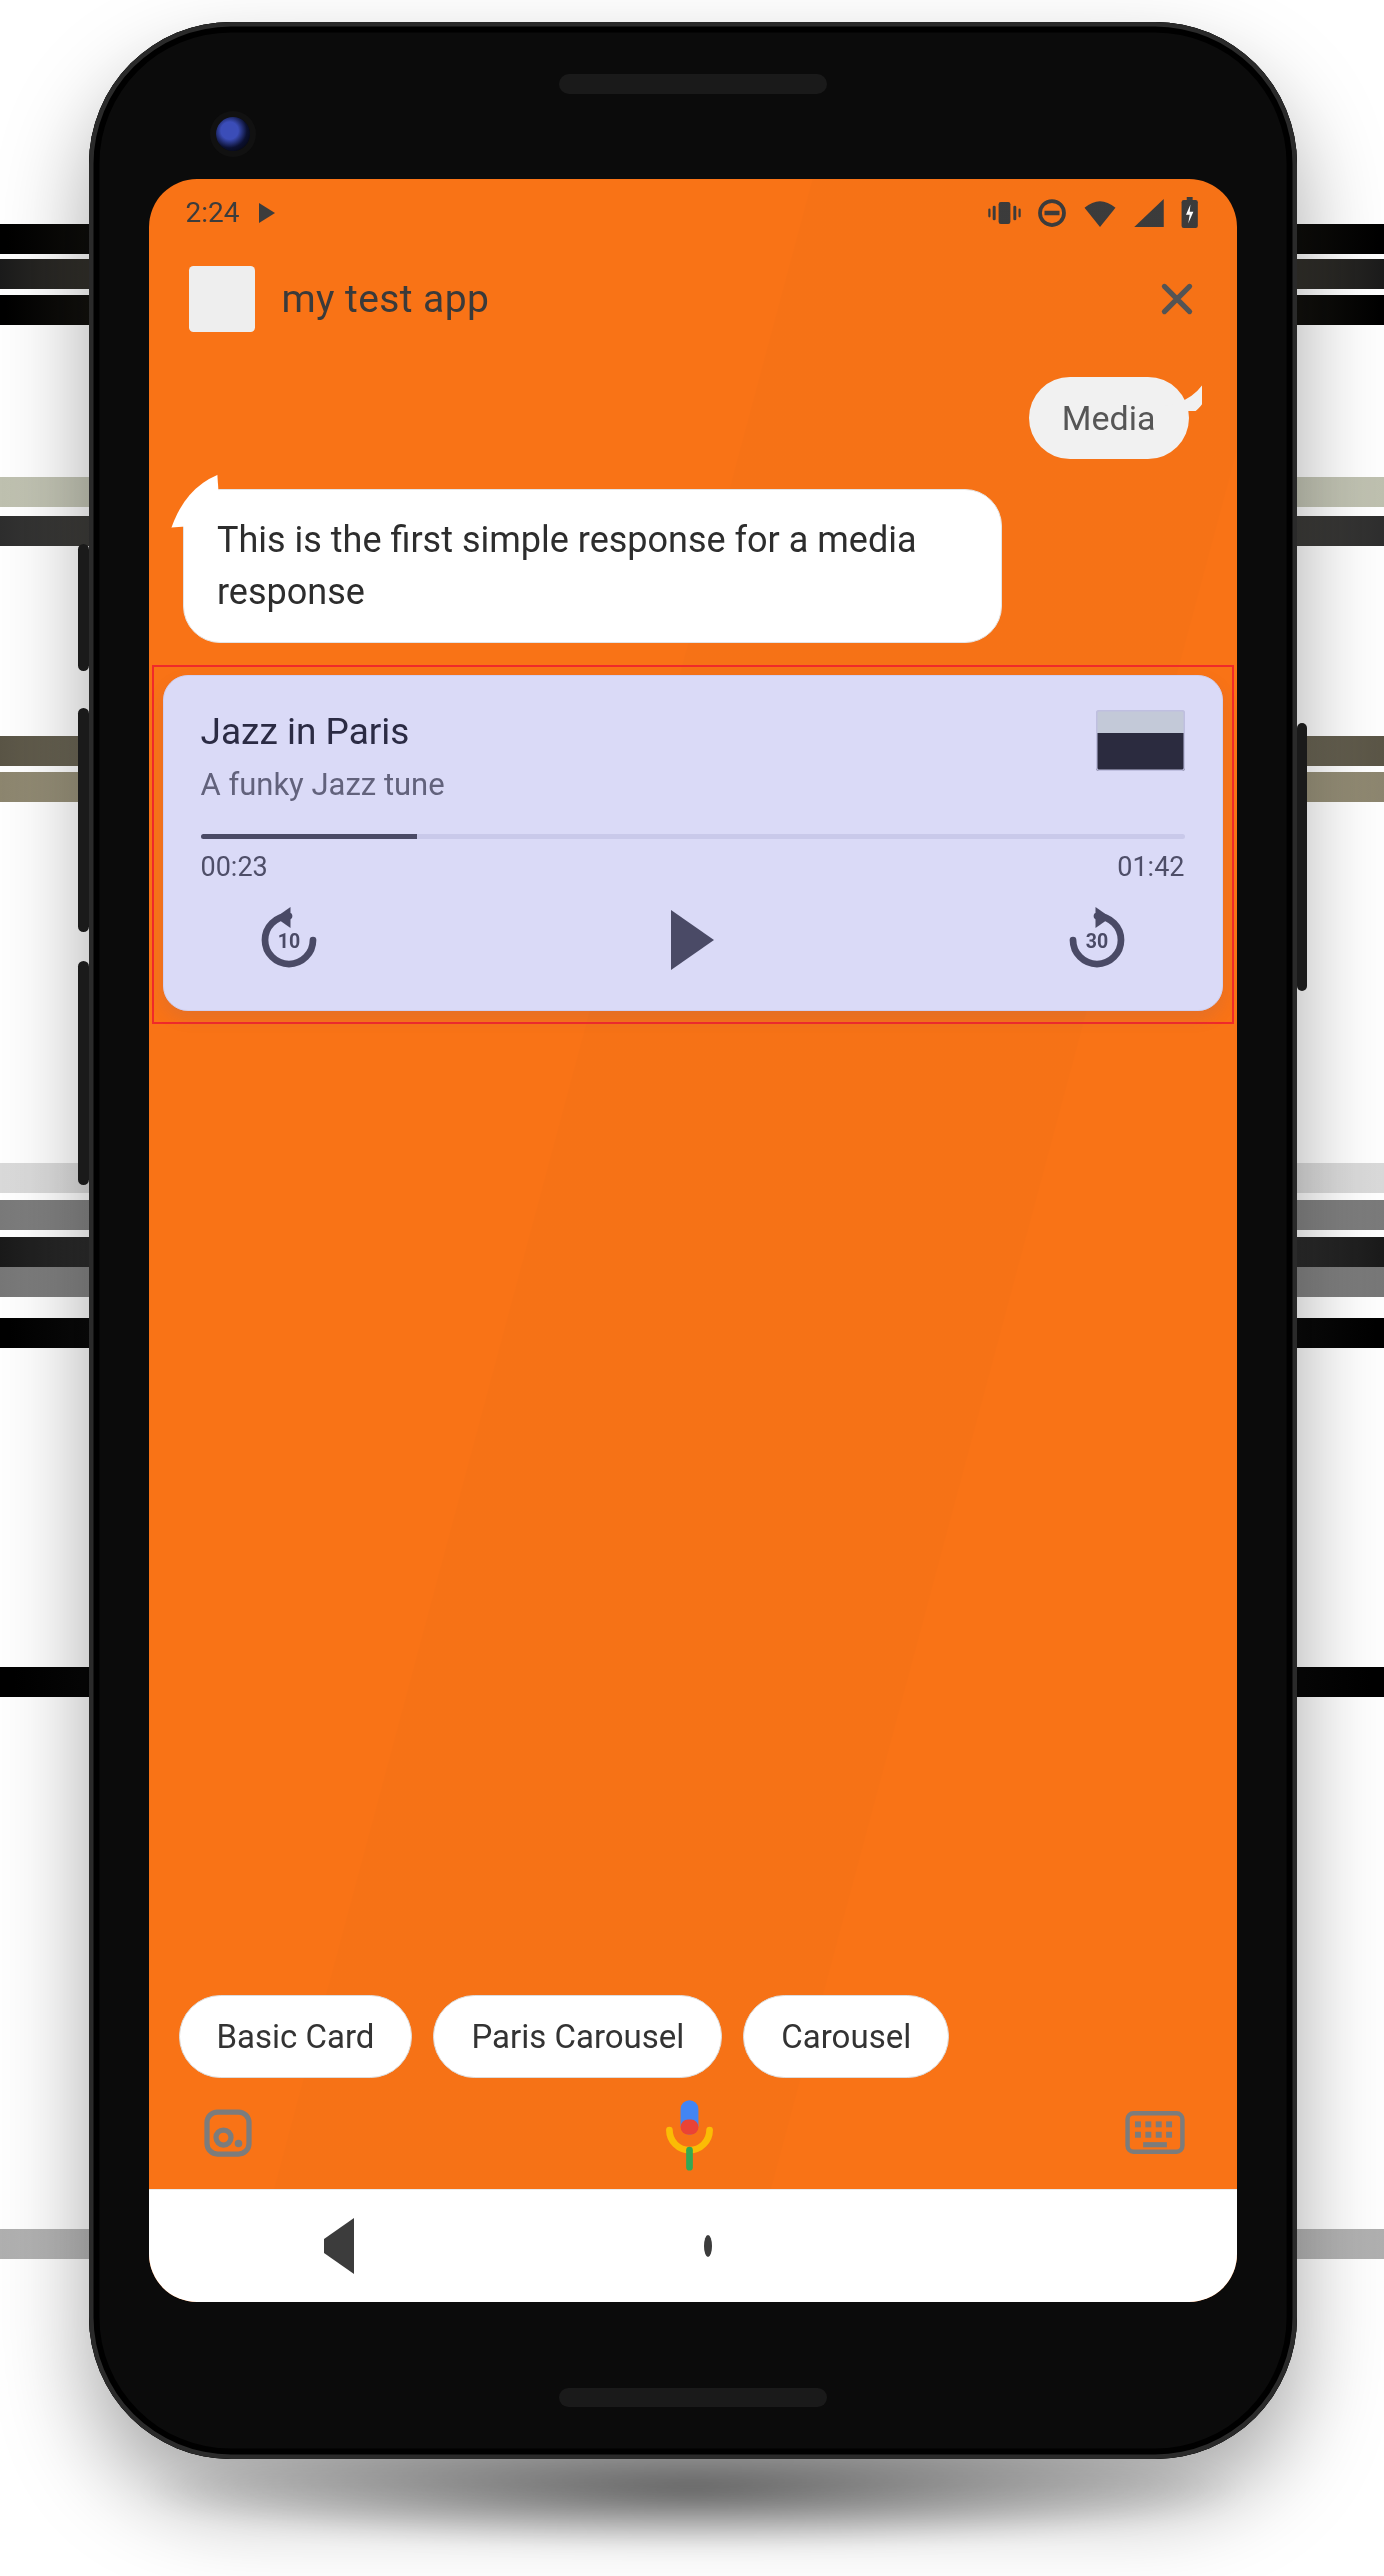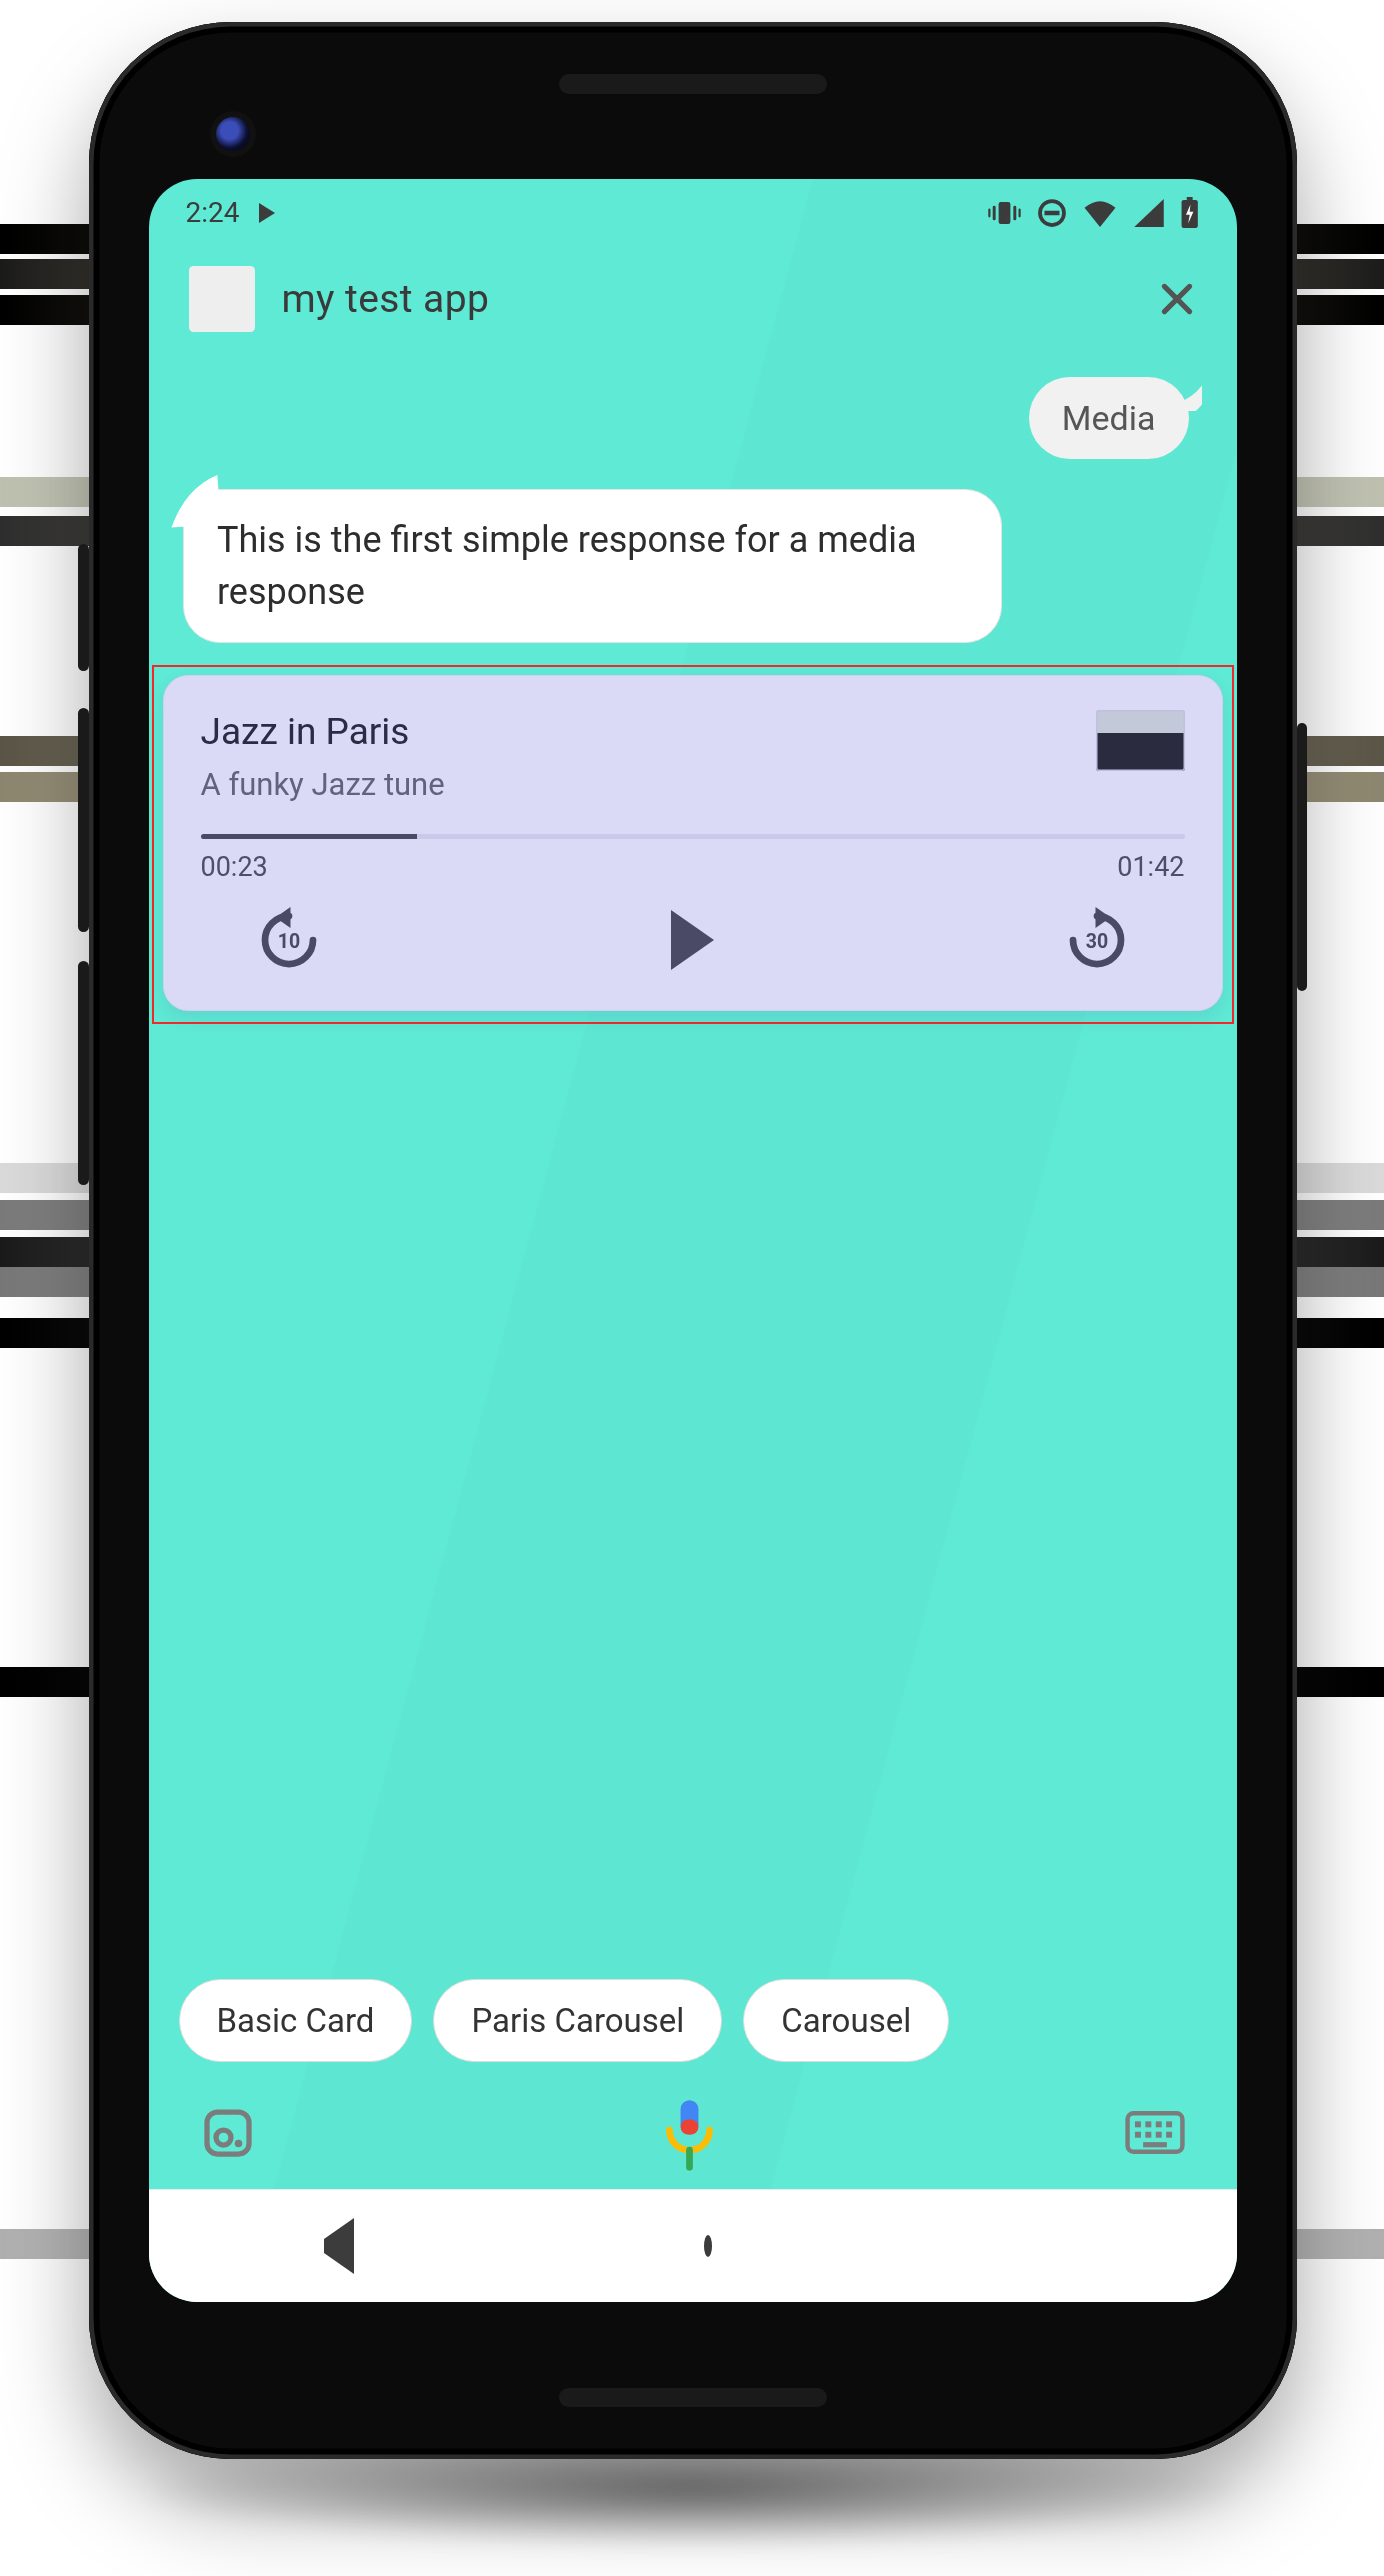--- a/index.html
+++ b/index.html
@@ -70,21 +70,21 @@
     width: 34px; height: 34px;
     border-radius: 50%;
     background: radial-gradient(circle at 40% 40%, #3b4db8 0 30%, #0b1030 60%, #000 100%);
     box-shadow: 0 0 0 6px #111;
   }
 
   .screen {
     position: absolute;
     top: 157px; bottom: 157px;
     left: 60px; right: 60px;
-    background: #5eead4;
+    background: #f97316;
     border-radius: 48px;
     overflow: hidden;
   }
   .screen::before {
     content: "";
     position: absolute;
     inset: 0;
     background: linear-gradient(105deg,
       rgba(255,255,255,0) 0%,
       rgba(255,255,255,0) 40%,
@@ -225,21 +225,21 @@
     width:0; height:0;
     border-left: 43px solid #4a4a66;
     border-top: 30px solid transparent;
     border-bottom: 30px solid transparent;
   }
 
   
   .chips-row {
     position: absolute;
     left: 0; right: 0;
-    bottom: 240px;
+    bottom: 224px;
     display:flex;
     gap: 21px;
     padding: 0 30px;
     overflow: hidden;
     white-space: nowrap;
   }
   .chip {
     border: 1.5px solid #dcdcdc;
     border-radius: 52px;
     padding: 21px 37px;

